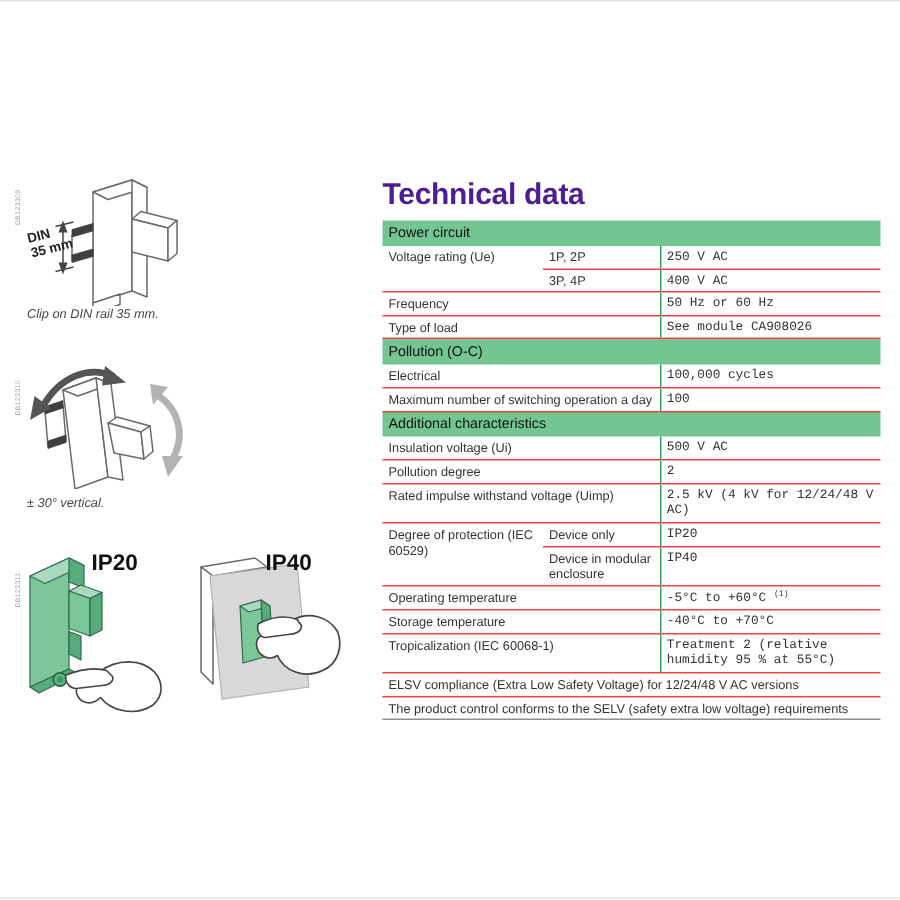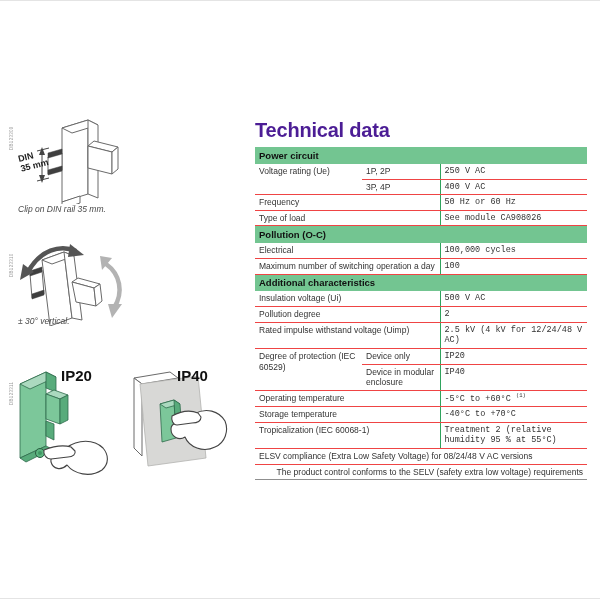--- a/index.html
+++ b/index.html
@@ -11,25 +11,25 @@
 
   
   .page-title { position:absolute; left:255px; top:119px; font-size:20px; font-weight:bold; color:#4c1d95; letter-spacing:-0.2px; }
   .table-wrap { position:absolute; left:255px; top:147px; width:332px; }
   table.spec { border-collapse:collapse; table-layout:fixed; width:332px; }
   table.spec td {
     font-size:8.5px; color:#333; padding:2px 4px 2px 4px; vertical-align:top;
     line-height:1.25; border-bottom:1px solid #ef4444; word-wrap:break-word;
   }
   table.spec tr.sec td {
-    background:var(--section-header-green,#73c591); font-weight:bold; font-size:9.5px;
+    background:var(--section-header-green,#73c591); font-weight:normal; font-size:9.5px;
     color:#111; border-bottom:none; padding:2.5px 4px;margin-top:10px;
   }
   table.spec td.val { border-left:1.5px solid var(--table-divider-green,#2fa35d);font-family:Liberation Mono, monospace; }
-  table.spec tr.last td { border-bottom:1.5px solid #8f8f8f;text-align:right; }
+  table.spec tr.last td { border-bottom:1.5px solid #8f8f8f; }
   sup.fnref { font-size:5.5px; }
 
   .footnote {
     position:absolute; left:255px; top:423px; width:336px;
     font-size:8px; font-style:italic; color:#3c3c3c; line-height:1.35;
   }
 
   
   .fig-caption { position:absolute; font-size:8.5px; font-style:italic; color:#4a4a4a; }
   .ip-label { position:absolute; font-size:15px; font-weight:bold; color:#111; }
@@ -102,21 +102,21 @@
     <polygon class="darkpart" points="18,56 30,52 30,57 18,61"></polygon>
 
     <path class="arr-dark" d="M14,34 C 26,12 46,6 62,13"></path>
     <polygon class="arr-dark-head" points="6,42 9,26 20,34"></polygon>
     <polygon class="arr-dark-head" points="70,17 56,6 54,19"></polygon>
 
     <path class="arr-gray" d="M92,26 C 106,36 110,54 100,70"></path>
     <polygon class="arr-gray-head" points="86,18 98,20 88,32"></polygon>
     <polygon class="arr-gray-head" points="98,80 108,66 94,66"></polygon>
   </svg>
-  <div class="fig-caption" style="left:18px; top:316px;">± 30° vertical.</div>
+  <div class="fig-caption" style="left:18px; top:330px;">± 30° vertical.</div>
 
   <div class="refcode" style="left:14px; top:400px;">DB123311</div>
   <svg style="position:absolute; left:14px; top:366px;" width="102" height="110" viewBox="0 0 102 110">
 
     <polygon class="g-mid" points="6,18 32,6 32,80 6,92"></polygon>
     <polygon class="g-light" points="6,18 32,6 42,11 16,23"></polygon>
     <polygon class="g-dark" points="32,6 42,11 42,26 32,22"></polygon>
     <polygon class="g-light" points="32,28 40,24 54,29 46,33"></polygon>
     <polygon class="g-mid" points="32,28 46,33 46,58 32,53"></polygon>
     <polygon class="g-dark" points="46,33 54,29 54,54 46,58"></polygon>
@@ -223,21 +223,21 @@
         </tr>
         <tr>
           <td colspan="2">Storage temperature</td>
           <td class="val">-40°C to +70°C</td>
         </tr>
         <tr>
           <td colspan="2">Tropicalization (IEC 60068-1)</td>
           <td class="val">Treatment 2 (relative humidity 95 % at 55°C)</td>
         </tr>
         <tr>
-          <td colspan="3">ELSV compliance (Extra Low Safety Voltage) for 08/24/48 V AC versions</td>
+          <td colspan="3">ELSV compliance (Extra Low Safety Voltage) for 12/24/48 V AC versions</td>
         </tr>
         <tr class="last">
           <td colspan="3">The product control conforms to the SELV (safety extra low voltage) requirements</td>
         </tr>
       </tbody>
     </table>
   </div>
 
 </div>
 

